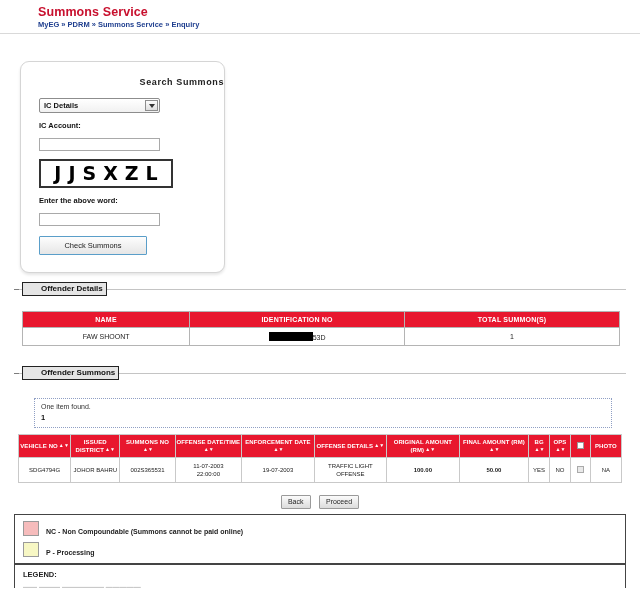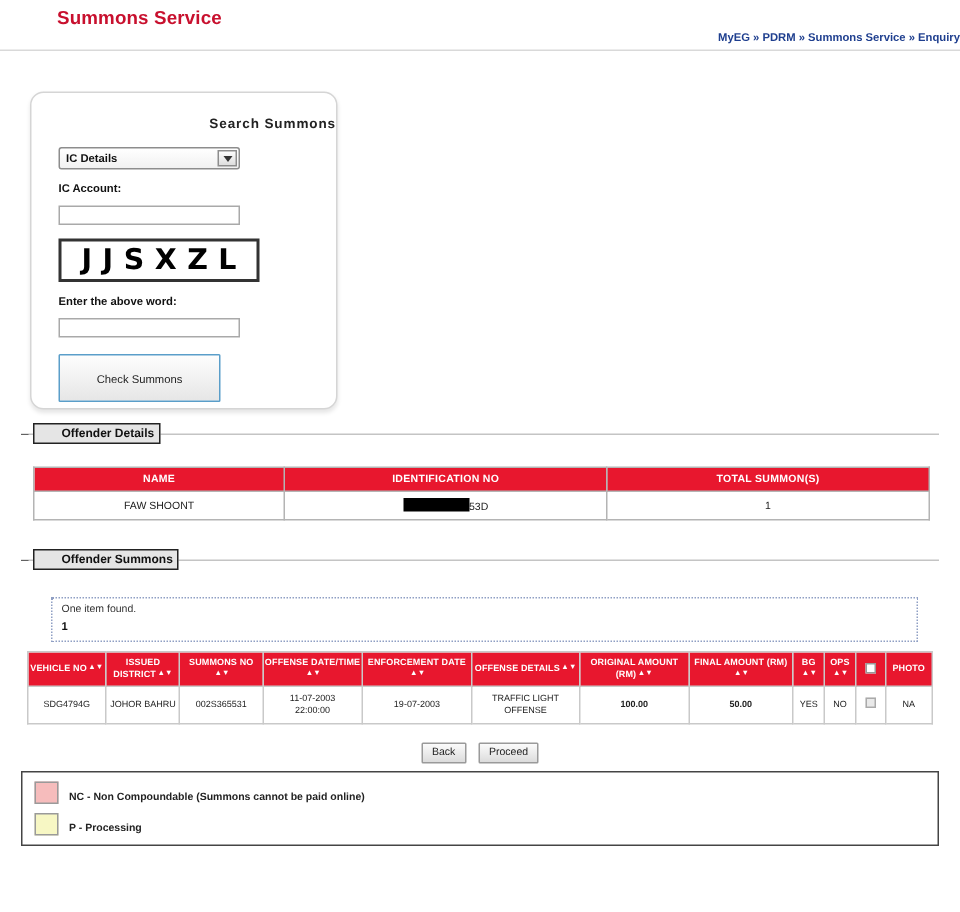--- a/index.html
+++ b/index.html
@@ -45,21 +45,20 @@
     font-size: 12.5px;
     font-weight: bold;
     letter-spacing: .1px;
     margin: 0 0 1px 0;
   }
   .breadcrumb {
     color: #1f3f8f;
     font-size: 7.5px;
     font-weight: bold;
     margin-bottom: 4px;
-    text-align: right;
   }
   .hr-line { height:1px; background:#d9d9d9; margin: 4px 0 0 0; }
 
   
   .searchpanel {
     position: absolute;
     left: 20px; top: 61px;
     width: 205px; height: 212px;
     background: #ffffff;
     border: 1px solid #d5d5d5;
@@ -117,21 +116,21 @@
     gap: 7px;
     margin-top: 8px;
   }
   .captcha span {
     font-family: "DejaVu Sans", sans-serif;
     font-size: 19px; font-weight: bold; color:#000;
     line-height: 19px;
   }
   .checkbtn {
     margin-top: 10px;
-    width: 108px; height: 32px;
+    width: 108px; height: 19px;
     border: 1px solid #5a9ec9;
     background: linear-gradient(#fdfdfd,#e6e6e6);
     font-size: 7.5px; color:#222;
     display:flex; align-items:center; justify-content:center;
     border-radius: 1px;
   }
 
   
   .fs {
     position: absolute;
@@ -399,14 +398,20 @@
         <div class="swatch sw-nc"></div>
         <div class="legtext">NC - Non Compoundable (Summons cannot be paid online)</div>
       </div>
       <div class="legrow">
         <div class="swatch sw-p"></div>
         <div class="legtext">P - Processing</div>
       </div>
     </div>
   </div>
 
+  <div style="position:absolute; left:14px; top:564px; width:612px;">
+    <div class="legendbox2">
+      <div class="leg2-title">LEGEND:</div>
+      <div class="leg2-cut">▬▬ ▬▬▬ ▬▬▬▬▬▬ ▬▬▬▬▬</div>
+    </div>
+  </div>
 
 </div>
 
 </body></html>

